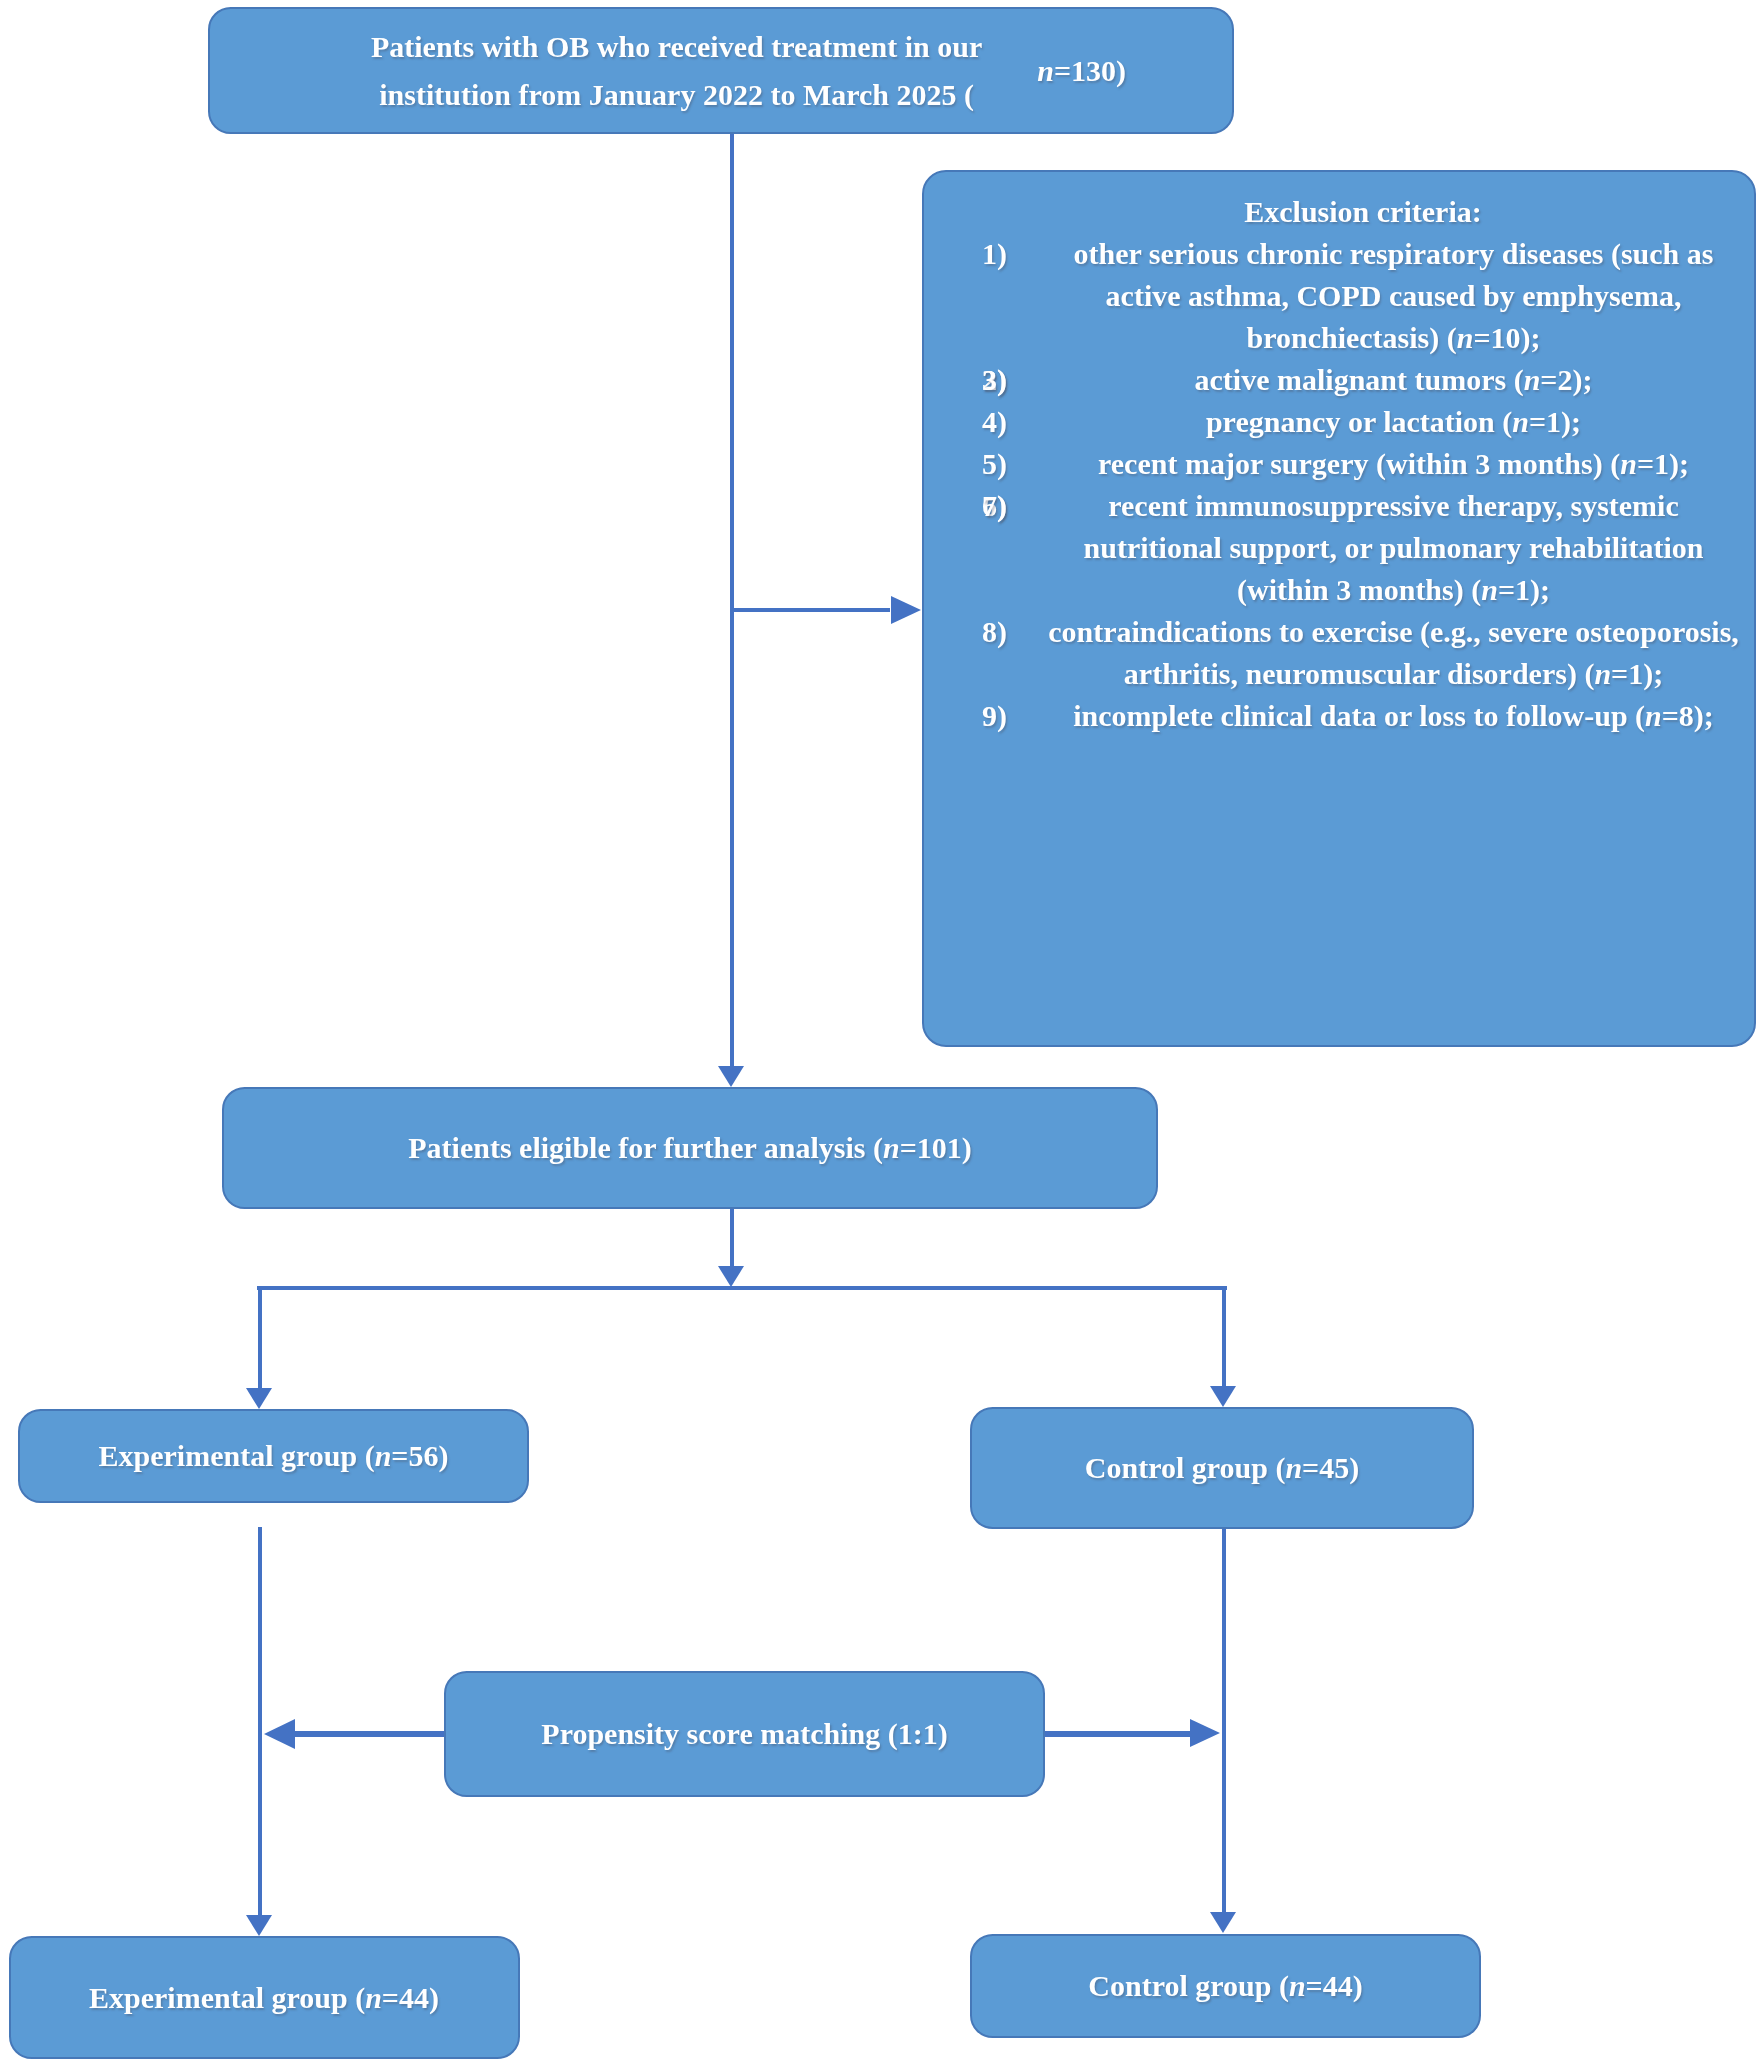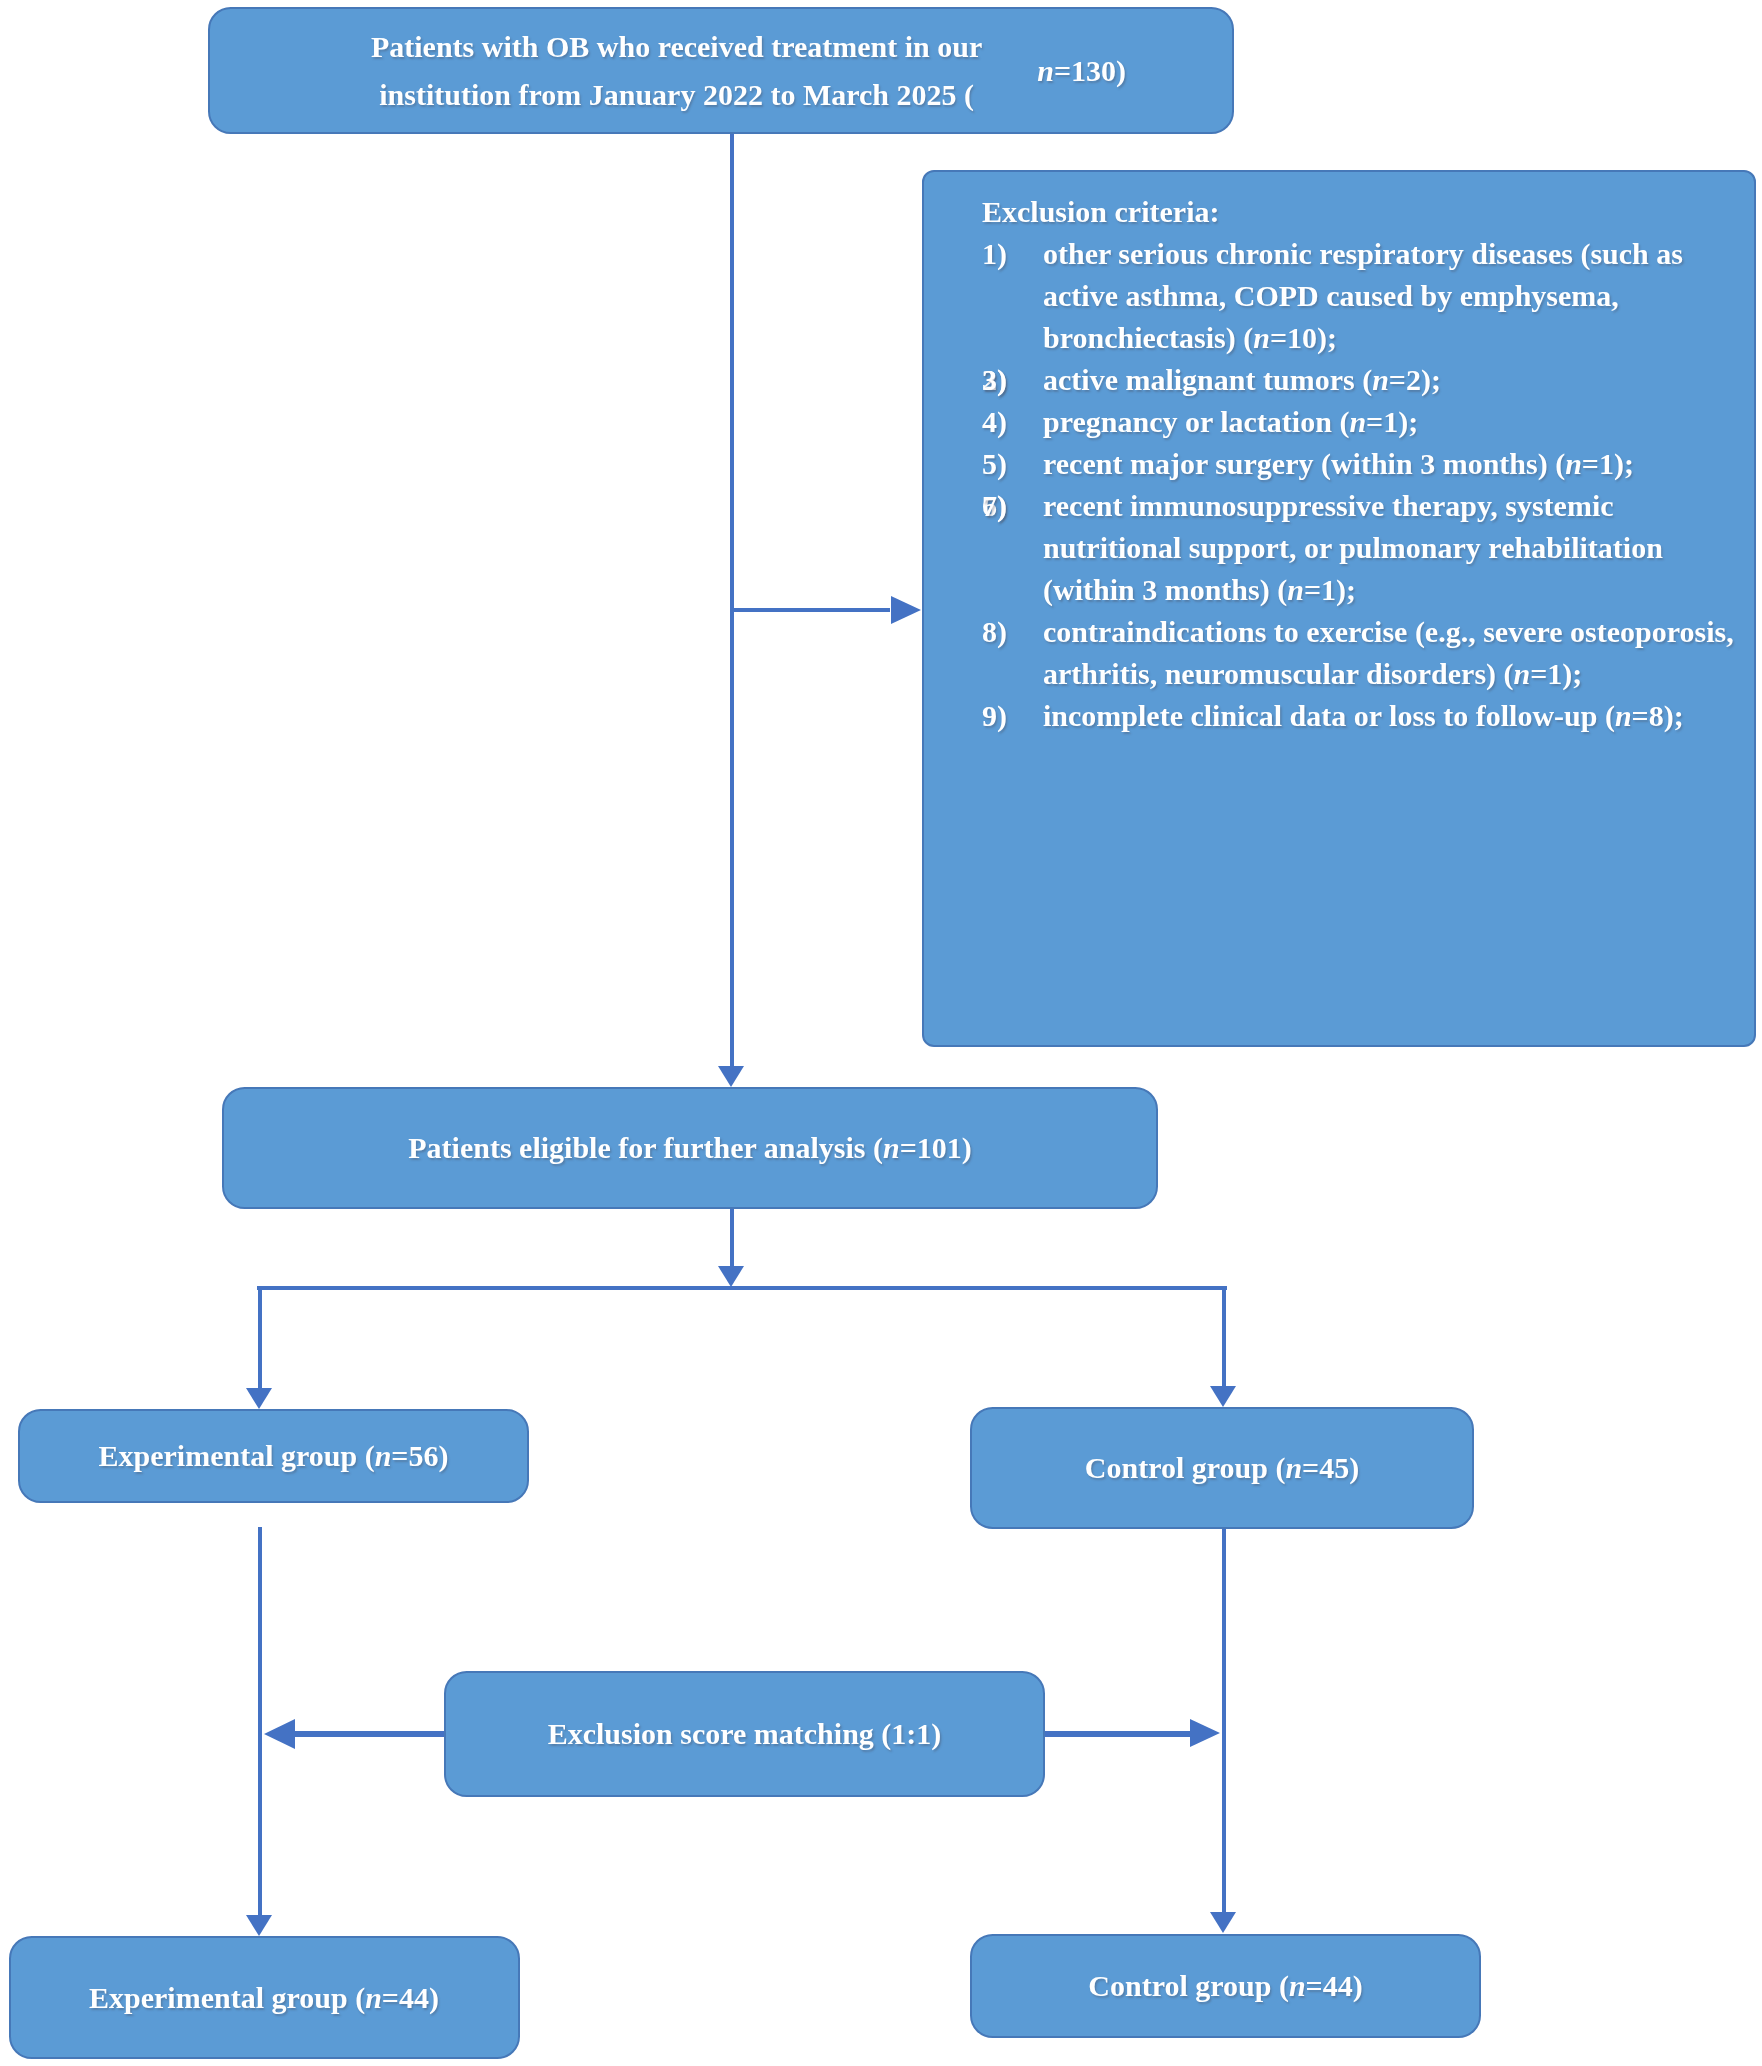--- a/index.html
+++ b/index.html
@@ -14,22 +14,22 @@
     border-radius:22.6px;
     color:var(--text,#ffffff);
     font-weight:bold;font-size:30px;
     display:flex;align-items:center;justify-content:center;text-align:center;
     text-shadow:1.4px 2.1px 2.1px rgba(70,80,100,0.38);
   }
   .node i{font-style:italic;}
   #node-initial{left:208px;top:7px;width:1026px;height:127px;line-height:48px;padding:0 106px;}
   #node-exclusion{
     left:922px;top:170px;width:834px;height:877px;
-    border-radius:12px;
-    display:block;text-align:left;
+    border-radius:24px;
+    display:block;text-align:center;
     padding:19px 10px 0 58px;line-height:42px;
   }
   .excl-item{position:relative;padding-left:61px;}
   .excl-item .num{position:absolute;left:0;top:0;}
   #node-eligible{left:222px;top:1087px;width:936px;height:122px;padding:0 28px;}
   #node-exp1{left:18px;top:1409px;width:511px;height:94px;padding:0 14px;}
   #node-ctrl1{left:970px;top:1407px;width:504px;height:122px;padding:0 14px;}
   #node-psm{left:444px;top:1671px;width:601px;height:126px;padding:0 14px;}
   #node-exp2{left:8.5px;top:1936px;width:511px;height:123px;padding:0 14px;}
   #node-ctrl2{left:970px;top:1934px;width:511px;height:104px;padding:0 14px;}
@@ -136,20 +136,20 @@
         </div>
       </div>
   </div>
 
   <div class="node" id="node-eligible">Patients eligible for further analysis (<i>n</i>=101)</div>
 
   <div class="node" id="node-exp1">Experimental group (<i>n</i>=56)</div>
 
   <div class="node" id="node-ctrl1">Control group (<i>n</i>=45)</div>
 
-  <div class="node" id="node-psm">Exclusion score matching (1:1)</div>
+  <div class="node" id="node-psm">Propensity score matching (1:1)</div>
 
   <div class="node" id="node-exp2">Experimental group (<i>n</i>=44)</div>
 
   <div class="node" id="node-ctrl2">Control group (<i>n</i>=44)</div>
 
 </div>
 
 
 </body></html>

